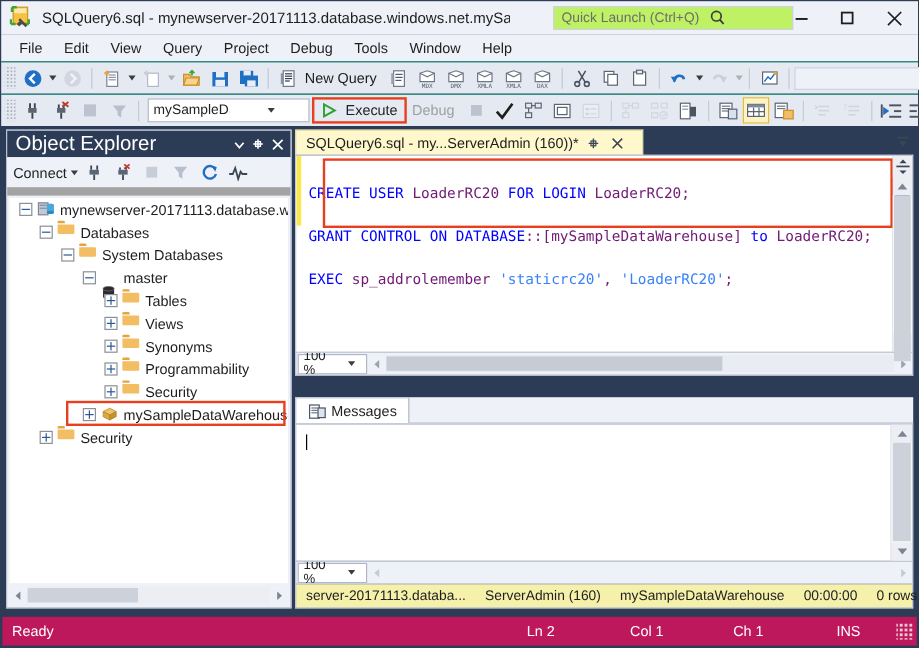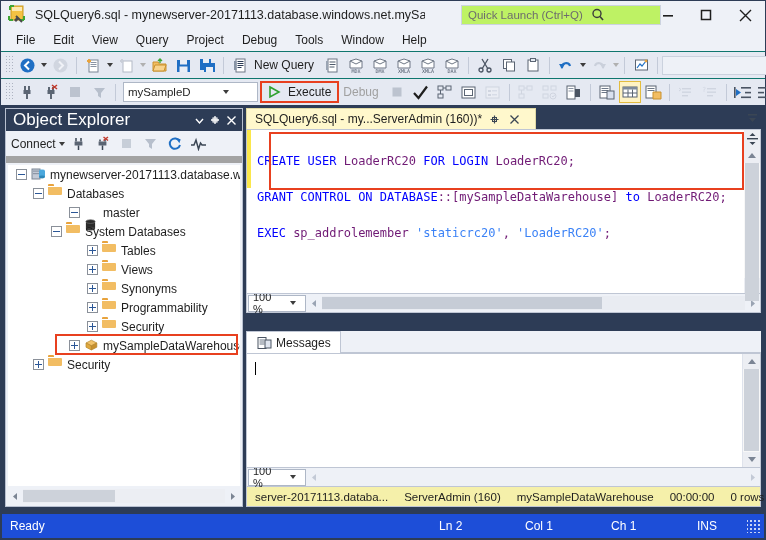--- a/index.html
+++ b/index.html
@@ -115,21 +115,21 @@
   .res-text{flex:1;padding:8px 0 0 8px;font-family:"DejaVu Sans Mono","Liberation Mono",monospace;font-size:12px;position:relative;}
   .caret-bar{display:inline-block;width:1px;height:13px;background:#000;vertical-align:-2px;}
   .res-vs{width:17px;background:#f0f0f0;border-left:1px solid #dfe3ec;display:flex;flex-direction:column;flex:none;}
 
   
   .qstatus{height:20px;background:#f5f0aa;border:1px solid #bfc6d4;border-top:none;box-sizing:border-box;display:flex;align-items:center;font-size:11.5px;color:#1e1e1e;flex:none;}
   .qs-cell{padding:0 8px;white-space:nowrap;}
   .qs-sep{width:1px;height:13px;background:#c8c39c;}
 
   
-  .statusbar{position:absolute;left:1px;right:1px;bottom:1px;height:24px;background:#1d4ed8;display:flex;align-items:center;color:#fff;font-size:12px;}
+  .statusbar{position:absolute;left:1px;right:1px;bottom:1px;height:24px;background:#be185d;display:flex;align-items:center;color:#fff;font-size:12px;}
   .sb-ready{padding-left:8px;flex:1;}
   .sb-cell{width:86px;text-align:left;}
   .sb-ins{width:50px;text-align:left;}
   .sb-grip{width:14px;height:14px;margin-right:3px;
      background-image:radial-gradient(rgba(255,255,255,.75) 40%,transparent 41%);
      background-size:4px 4px;background-position:2px 4px;}
 
   svg{display:block;}
 </style>
 </head>
@@ -629,39 +629,39 @@
           </span>
           <span class="nd-label">mynewserver-20171113.database.w</span>
         </div>
 
         <div class="node" style="padding-left:25px;">
           <span class="exp"></span>
           <span class="ico"><span class="folder"></span></span>
           <span class="nd-label">Databases</span>
         </div>
 
+        <div class="node" style="padding-left:43px;">
+          <span class="exp"></span>
+          <span class="ico"><span class="folder"></span></span>
+          <span class="nd-label">System Databases</span>
+        </div>
+
         <div class="node" style="padding-left:61px;">
           <span class="exp"></span>
           <span class="ico">
             <span class="db-ico">
               <svg width="13" height="13" viewBox="0 0 13 13">
                 <ellipse cx="6.5" cy="2.6" rx="4.6" ry="1.9" fill="#2b2b2b"></ellipse>
                 <rect x="1.9" y="2.6" width="9.2" height="6.9" fill="#2b2b2b"></rect>
                 <ellipse cx="6.5" cy="9.5" rx="4.6" ry="1.9" fill="#3d3d3d"></ellipse>
                 <ellipse cx="6.5" cy="2.6" rx="4.6" ry="1.9" fill="none" stroke="#6a6a6a" stroke-width=".7"></ellipse>
               </svg>
             </span>
           </span>
           <span class="nd-label">master</span>
-        </div>
-
-        <div class="node" style="padding-left:43px;">
-          <span class="exp"></span>
-          <span class="ico"><span class="folder"></span></span>
-          <span class="nd-label">System Databases</span>
         </div>
 
         <div class="node" style="padding-left:79px;">
           <span class="exp plus"></span>
           <span class="ico"><span class="folder"></span></span>
           <span class="nd-label">Tables</span>
         </div>
 
         <div class="node" style="padding-left:79px;">
           <span class="exp plus"></span>

